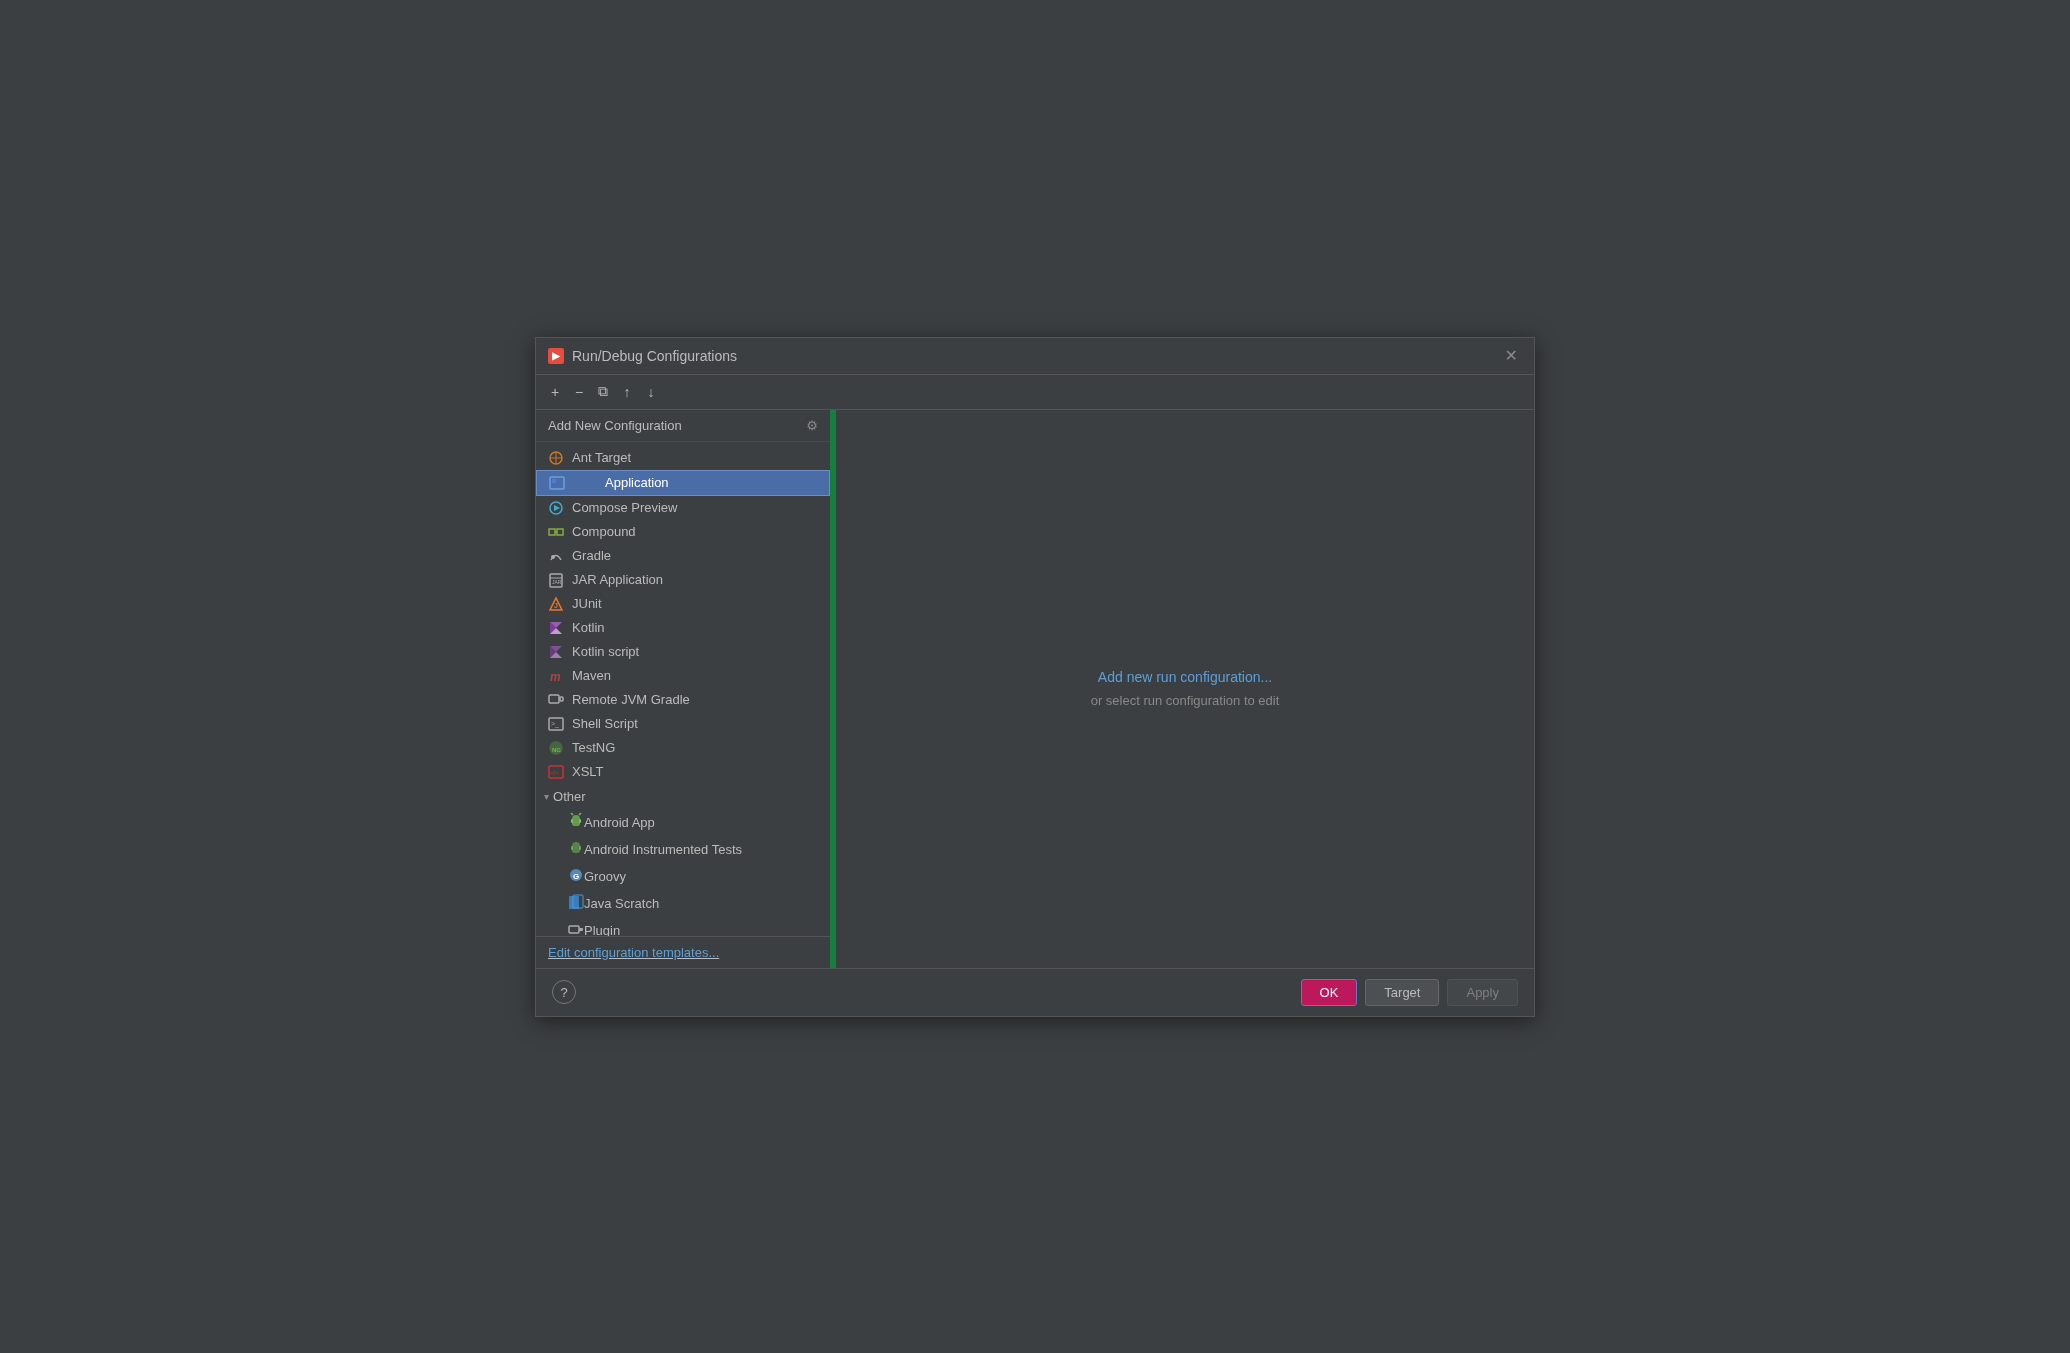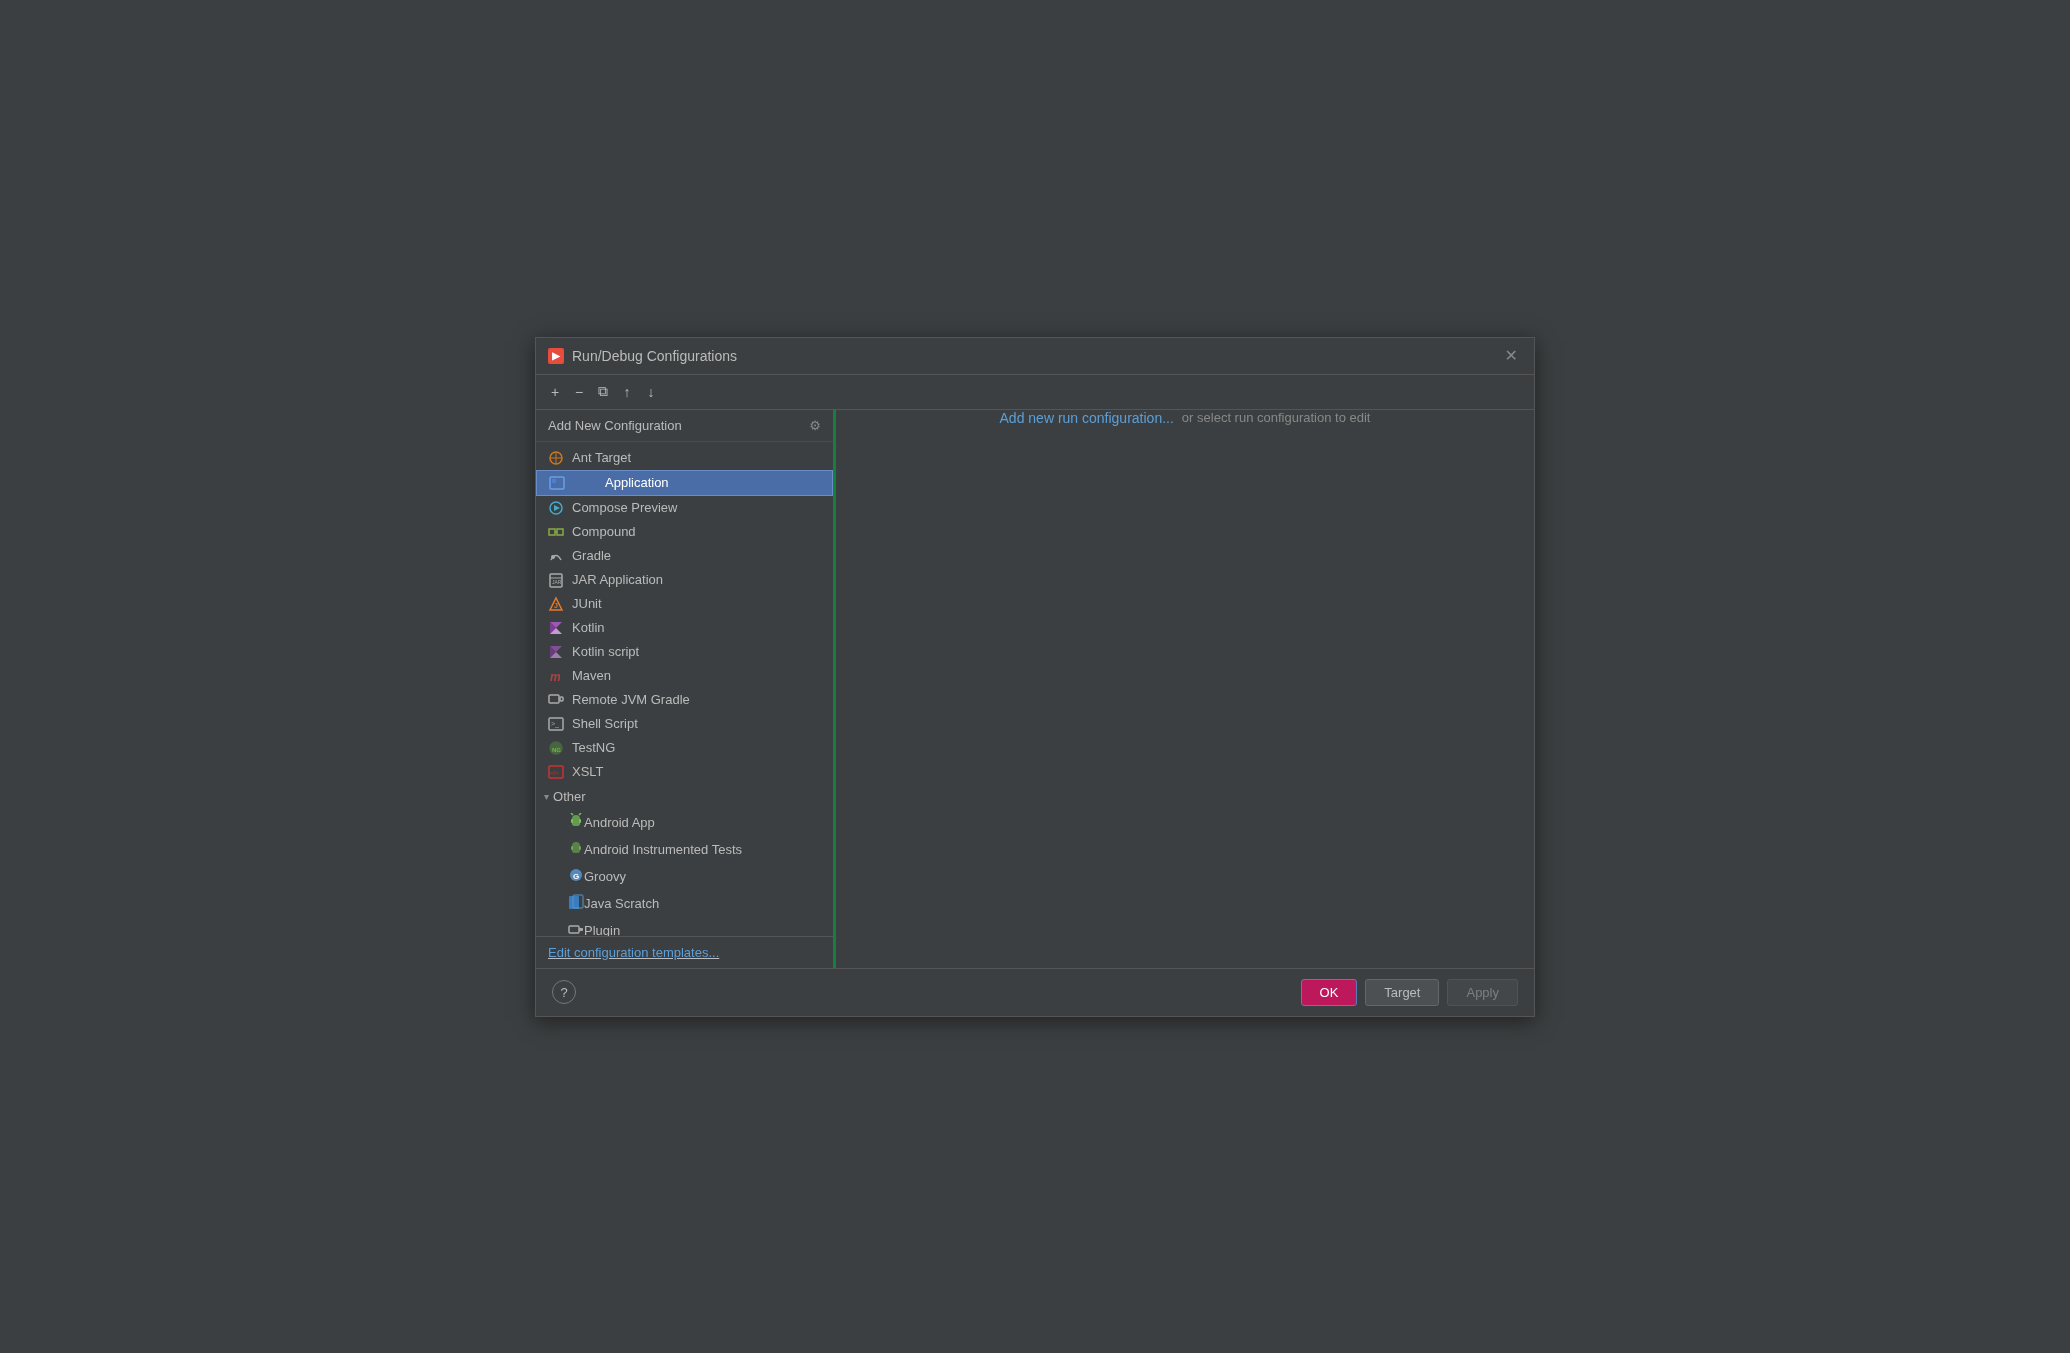--- a/index.html
+++ b/index.html
@@ -79,21 +79,21 @@
       border-radius: 2px;
     }
     .content {
       display: flex;
       flex: 1;
       overflow: hidden;
     }
     .sidebar {
       width: 300px;
       background: #3c3f41;
-      border-right: 3px solid #15803d;
+      border-right: 6px solid #15803d;
       display: flex;
       flex-direction: column;
       overflow: hidden;
     }
     .sidebar-header {
       padding: 8px 12px;
       display: flex;
       align-items: center;
       justify-content: space-between;
       border-bottom: 1px solid #4a4a4a;
@@ -146,22 +146,23 @@
       display: flex;
       align-items: center;
       gap: 0;
       cursor: pointer;
       color: #bbbbbb;
       font-size: 13px;
     }
     .main-panel {
       flex: 1;
       display: flex;
-      align-items: flex-start;
-      justify-content: center;
+      align-items: center;
+      justify-content: center;
+      flex-direction: column;
       gap: 8px;
     }
     .main-hint-link {
       color: #5c9fd8;
       font-size: 14px;
       cursor: pointer;
       text-decoration: none;
     }
     .main-hint-sub {
       color: #888888;

